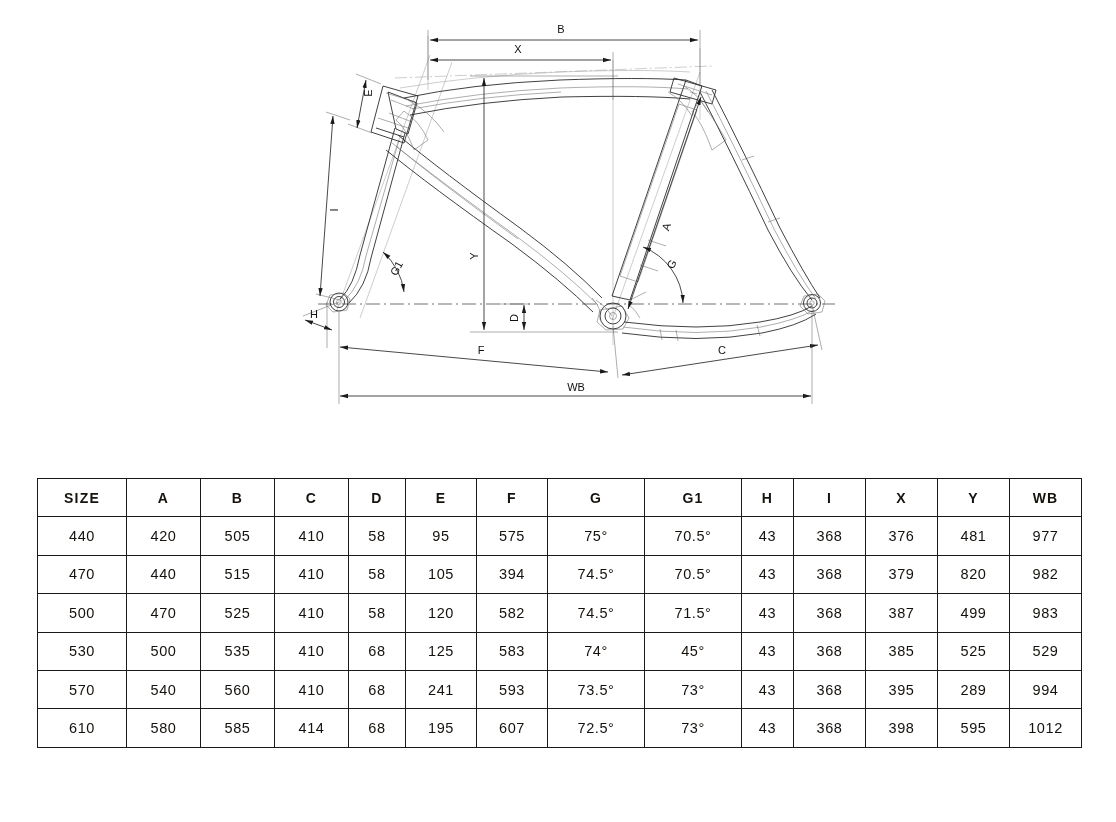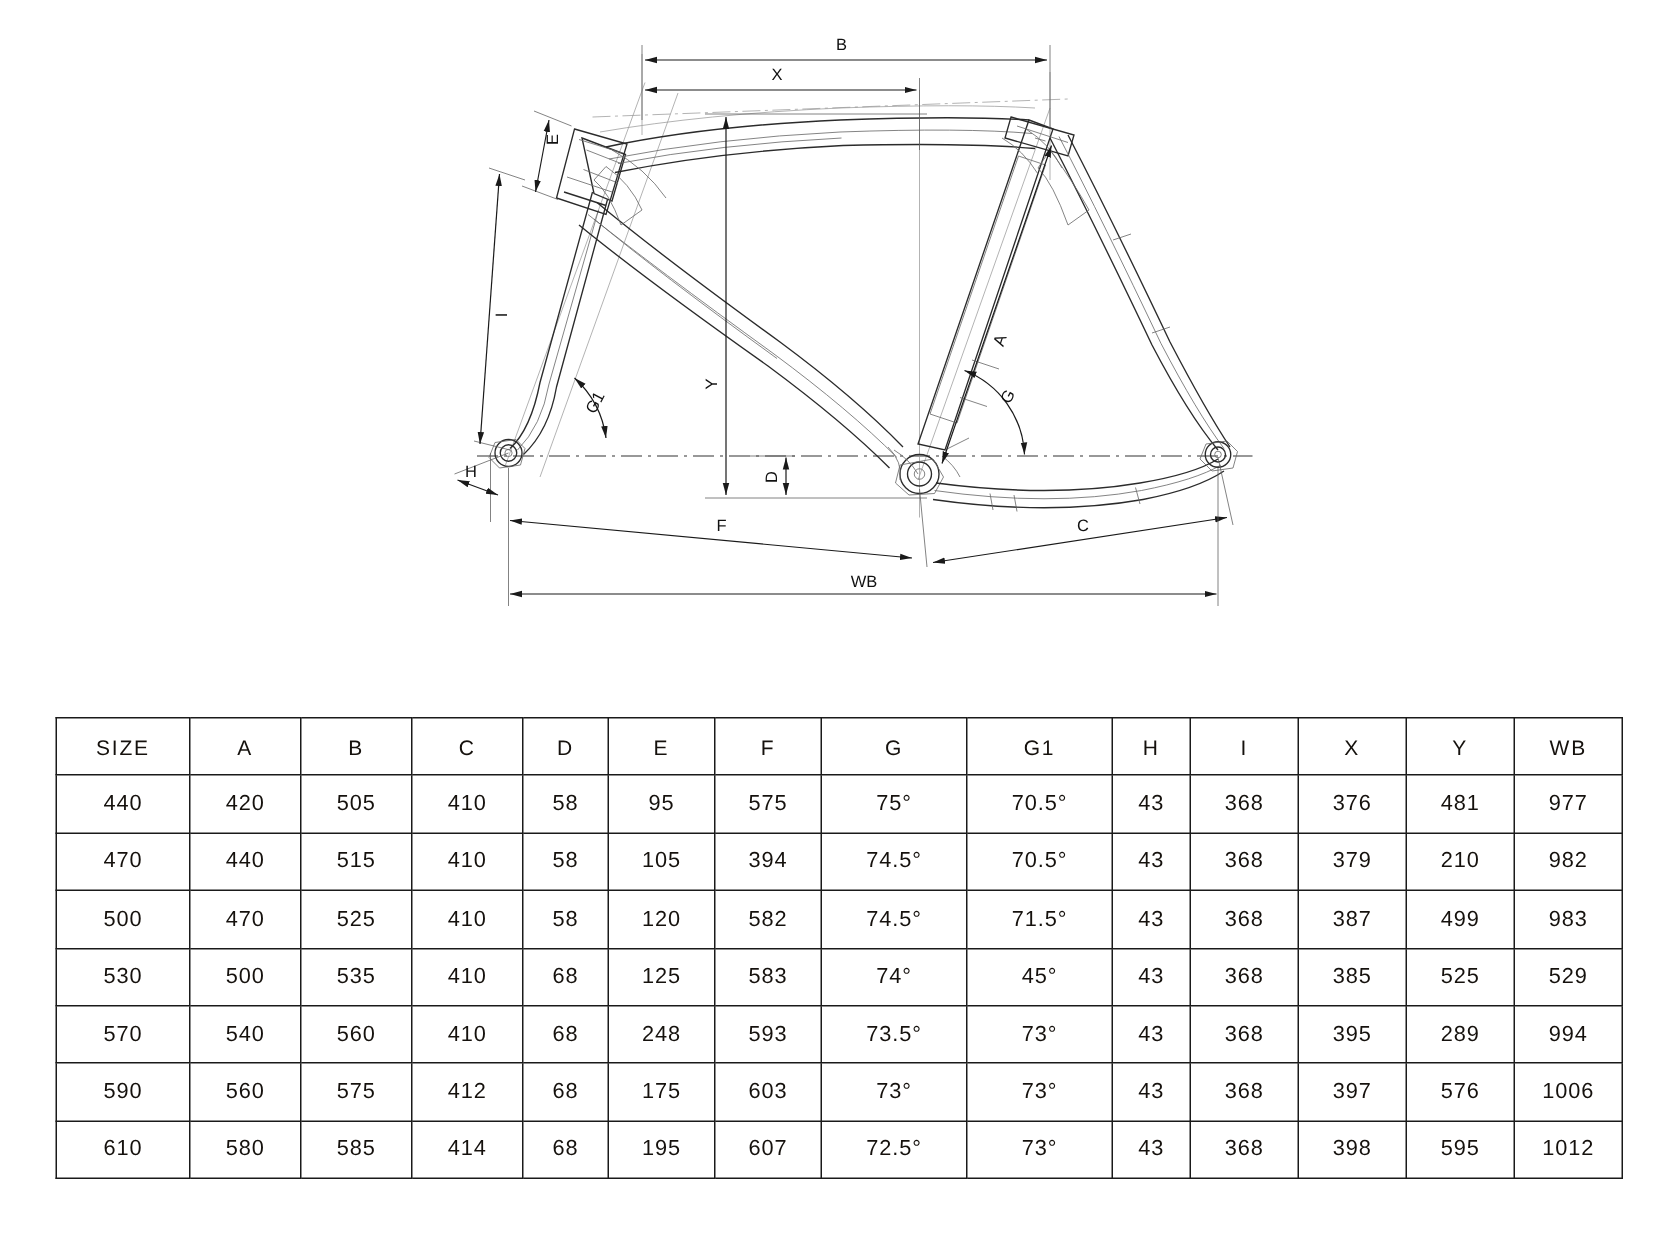--- a/index.html
+++ b/index.html
@@ -54,21 +54,21 @@
     border: 1px solid #1a1a1a;
     text-align: center;
     vertical-align: middle;
     height: 37.4px;
     padding: 0;
     font-size: 14.5px;
     letter-spacing: 0.6px;
     color: #15110d;
   }
   table.geo th {
-    font-weight: normal;
+    font-weight: bold;
     font-size: 14px;
     letter-spacing: 1.2px;
   }
   table.geo td {
     font-weight: normal;
   }
   
   col.c-size { width: 89px; }
   col.c-a    { width: 74px; }
   col.c-b    { width: 74px; }
@@ -353,21 +353,21 @@
             <td>515</td>
             <td>410</td>
             <td>58</td>
             <td>105</td>
             <td>394</td>
             <td>74.5°</td>
             <td>70.5°</td>
             <td>43</td>
             <td>368</td>
             <td>379</td>
-            <td>210</td>
+            <td>820</td>
             <td>982</td>
           </tr>
           <tr>
             <td>500</td>
             <td>470</td>
             <td>525</td>
             <td>410</td>
             <td>58</td>
             <td>120</td>
             <td>582</td>
@@ -394,45 +394,29 @@
             <td>385</td>
             <td>525</td>
             <td>529</td>
           </tr>
           <tr>
             <td>570</td>
             <td>540</td>
             <td>560</td>
             <td>410</td>
             <td>68</td>
-            <td>248</td>
+            <td>241</td>
             <td>593</td>
             <td>73.5°</td>
             <td>73°</td>
             <td>43</td>
             <td>368</td>
             <td>395</td>
             <td>289</td>
             <td>994</td>
-          </tr>
-          <tr>
-            <td>590</td>
-            <td>560</td>
-            <td>575</td>
-            <td>412</td>
-            <td>68</td>
-            <td>175</td>
-            <td>603</td>
-            <td>73°</td>
-            <td>73°</td>
-            <td>43</td>
-            <td>368</td>
-            <td>397</td>
-            <td>576</td>
-            <td>1006</td>
           </tr>
           <tr>
             <td>610</td>
             <td>580</td>
             <td>585</td>
             <td>414</td>
             <td>68</td>
             <td>195</td>
             <td>607</td>
             <td>72.5°</td>

